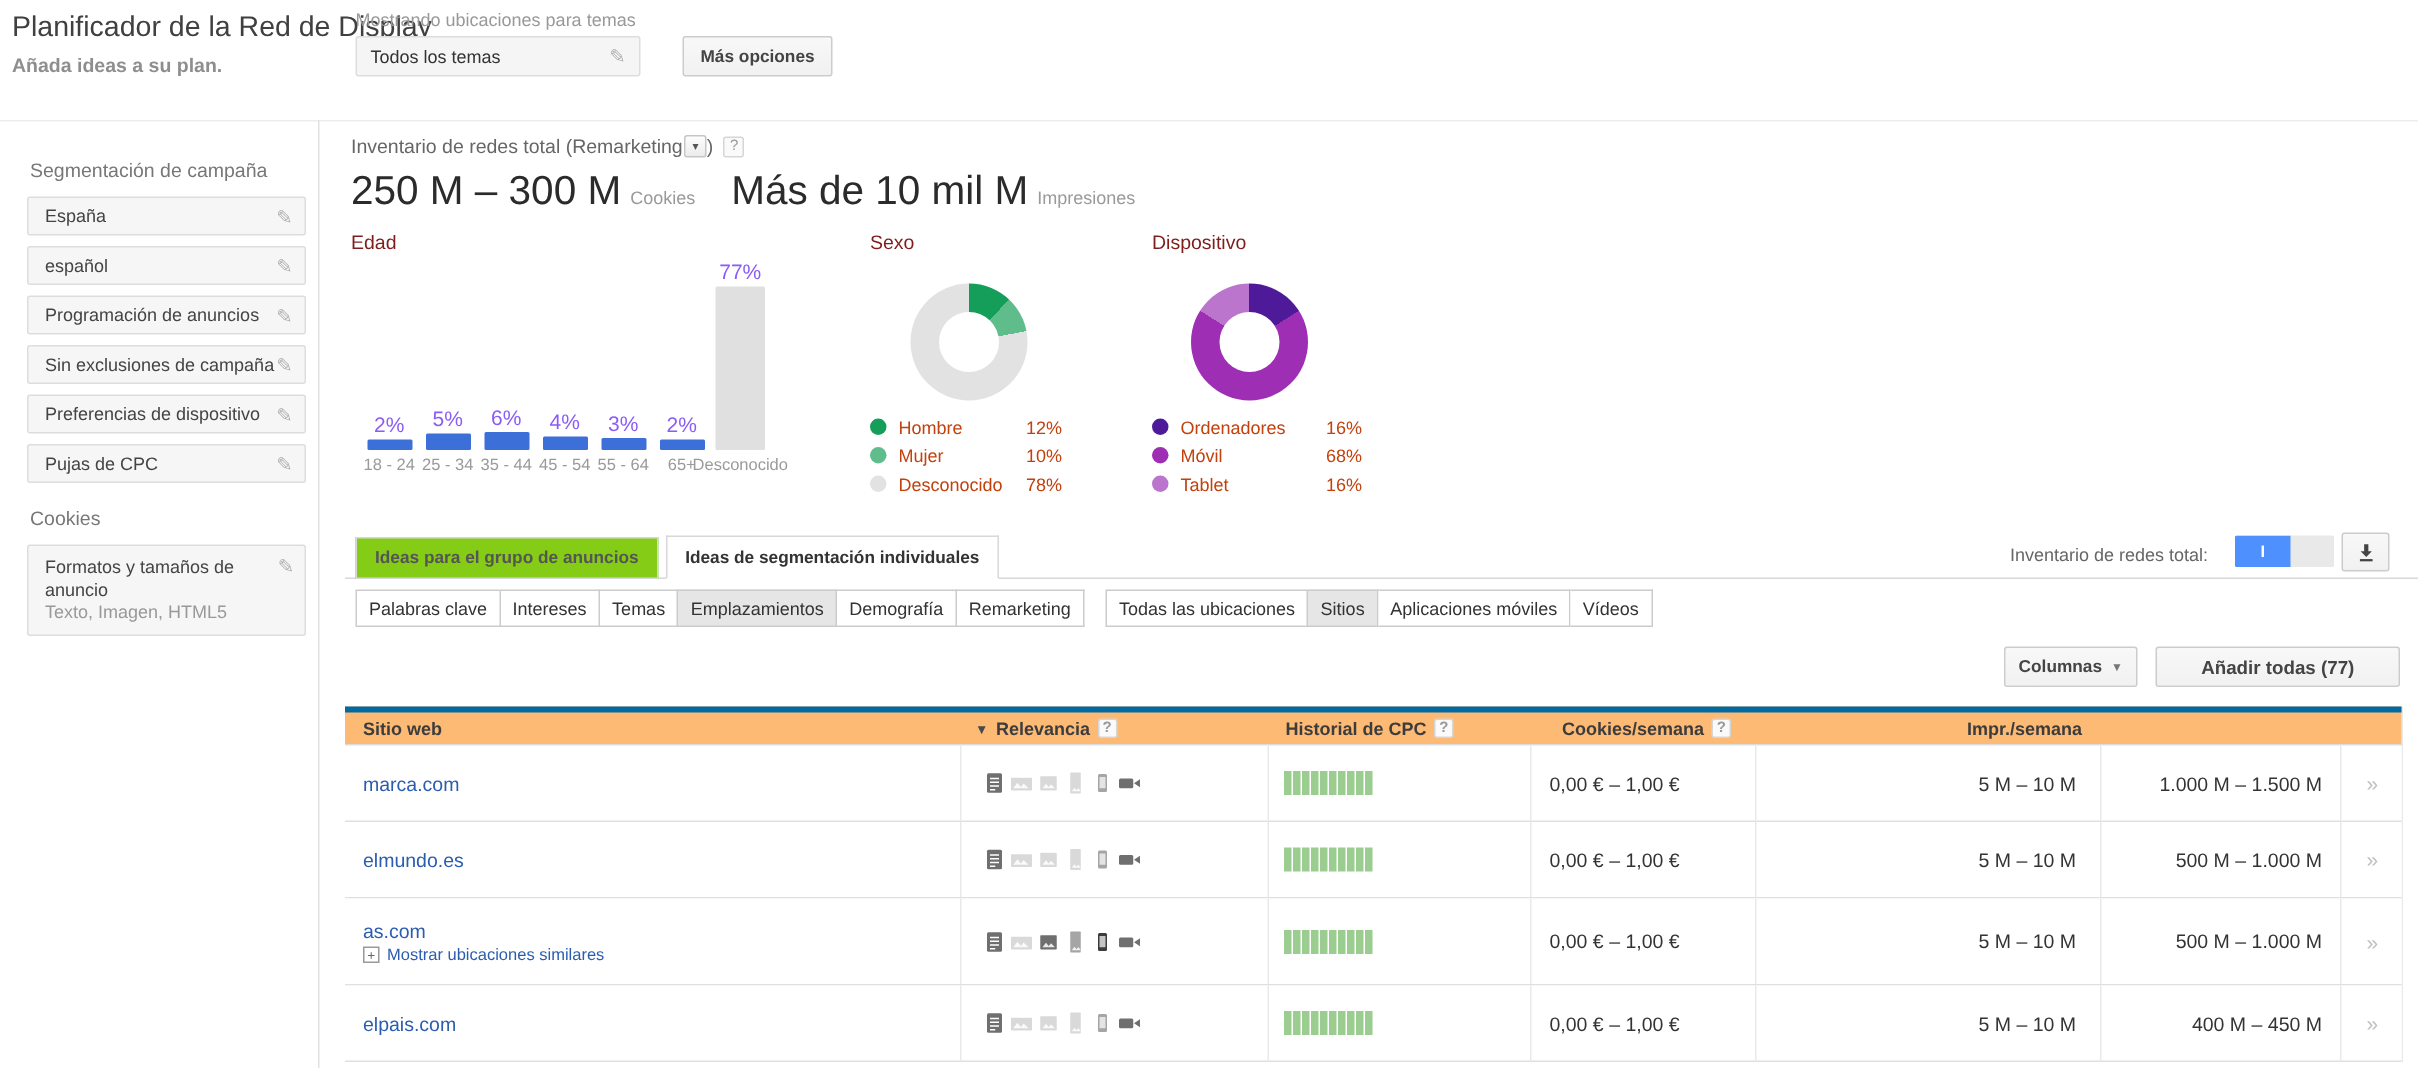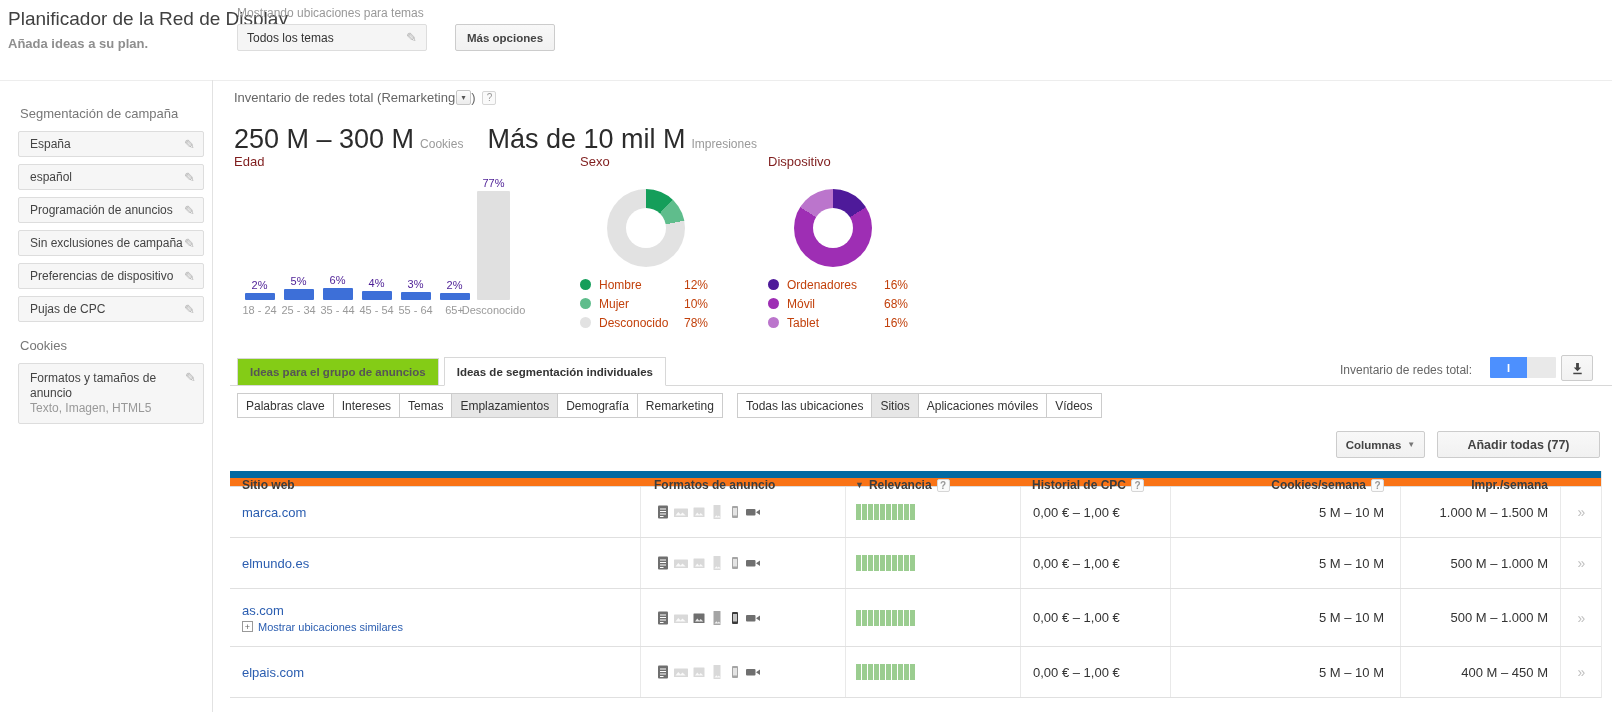--- a/index.html
+++ b/index.html
@@ -22,32 +22,32 @@
 .side-item{width:186px;height:26px;background:#f6f6f6;border:1px solid #ddd;border-radius:2px;display:flex;align-items:center;justify-content:space-between;padding:0 8px 0 11px;margin-bottom:7px;font-size:12px;color:#444;cursor:pointer}
 .filter-box{position:relative;width:186px;background:#f6f6f6;border:1px solid #ddd;border-radius:2px;padding:7px 24px 7px 11px;font-size:12px;color:#444;cursor:pointer}
 .fb-title{line-height:15px}
 .fb-value{color:#999;line-height:15px}
 .fb-pencil{position:absolute;top:6px;right:7px}
 
 .inv-header{position:absolute;left:234px;top:90px;font-size:13px;color:#666;display:flex;align-items:center}
 .dd-btn{width:15px;height:15px;margin-left:1px;border:1px solid #c6c6c6;background:linear-gradient(#fdfdfd,#ececec);border-radius:2px;font-size:8px;color:#555;display:inline-flex;align-items:center;justify-content:center;cursor:pointer}
 .help{width:14px;height:14px;border:1px solid #d6d6d6;background:#fafafa;color:#999;font-size:10px;display:inline-flex;align-items:center;justify-content:center;border-radius:2px;cursor:pointer}
 .inv-header .help{margin-left:7px}
-.stats{position:absolute;left:234px;top:124px;display:flex;align-items:baseline;white-space:nowrap}
+.stats{position:absolute;left:234px;top:112px;display:flex;align-items:baseline;white-space:nowrap}
 .stat-big{font-size:27px;color:#2b2b2b}
 .stat-unit{font-size:12px;color:#9a9a9a;margin-left:6px}
 .stat-big.second{margin-left:24px}
 
 .chart-label{position:absolute;font-size:13px;color:#7f1d1d}
 .lbl-age{left:234px;top:154px}
 .lbl-sexo{left:580px;top:154px}
 .lbl-disp{left:768px;top:154px}
 .age-chart{position:absolute;left:240px;top:172px;width:273px;height:146px;display:flex;align-items:flex-end}
 .slot{width:39px;display:flex;flex-direction:column;align-items:center;justify-content:flex-end;height:146px}
-.slot .pct{font-size:11px;color:#4c1d95;margin-bottom:2px}
+.slot .pct{font-size:14px;color:#8b5cf6;margin-bottom:2px}
 .slot .bar{width:30px;border-radius:1px}
 .slot .cat{font-size:11px;color:#9a9a9a;margin-top:4px;height:14px;white-space:nowrap}
 .donut{position:absolute;width:78px;height:78px;border-radius:50%}
 .d-sexo{left:607px;top:189px}
 .d-disp{left:794px;top:189px}
 .donut .hole{position:absolute;left:50%;top:50%;width:40px;height:40px;margin:-20px 0 0 -20px;background:#fff;border-radius:50%}
 .legend{position:absolute}
 .lg-sexo{left:580px;top:275px;width:128px}
 .lg-disp{left:768px;top:275px;width:140px}
 .lrow{display:flex;align-items:center;height:19px;font-size:12px;color:#c2410c}
@@ -70,21 +70,21 @@
 .seg-item{display:flex;align-items:center;padding:0 8px;border:1px solid #ccc;border-left:none;background:#fff;font-size:12px;color:#333;cursor:pointer;white-space:nowrap}
 .seg-item:first-child{border-left:1px solid #ccc}
 .seg-item.on{background:#e6e6e6}
 
 .btn-columnas{position:absolute;left:1336px;top:431px;width:89px;height:27px;gap:6px}
 .btn-columnas .caret{font-size:8px;color:#777}
 .btn-addall{position:absolute;left:1437px;top:431px;width:163px;height:27px;font-size:12.5px}
 
 .grid7{display:grid;grid-template-columns:410px 205px 175px 150px 230px 160px 42px}
 .table{position:absolute;left:230px;top:471px;width:1372px;border-right:1px solid #e9e9e9}
-.thead{height:16px;background:#f97316;border-top:7px solid #0369a1;border-bottom:1px solid #dcdcdc;align-items:center}
+.thead{height:26px;background:#fdba74;border-top:4px solid #0369a1;border-bottom:1px solid #dcdcdc;align-items:center}
 .hcell{display:flex;align-items:center;font-weight:bold;font-size:12px;color:#3c3c3c;gap:5px;height:100%}
 .hcell .help{width:13px;height:13px}
 .sort{font-size:9px;color:#4a4a4a}
 .c-site{padding-left:12px}
 .c-fmt{padding-left:14px}
 .c-rel{padding-left:10px}
 .c-cpc{padding-left:12px}
 .c-cookies{justify-content:flex-end;padding-right:16px;text-align:right}
 .c-impr{justify-content:flex-end;padding-right:12px;text-align:right}
 .c-more{justify-content:center}
@@ -318,21 +318,20 @@
 
   <button class="gbtn btn-columnas">
     <span>Columnas</span>
     <span class="caret">▼</span>
   </button>
   <button class="gbtn btn-addall">Añadir todas (77)</button>
 
   <div class="table">
     <div class="thead grid7">
       <div class="hcell c-site">Sitio web</div>
-      <div class="hcell c-fmt">Formatos de anuncio</div>
       <div class="hcell c-rel">
         <span class="sort">▼</span>
         <span>Relevancia</span>
         <span class="help">?</span>
       </div>
       <div class="hcell c-cpc">
         <span>Historial de CPC</span>
         <span class="help">?</span>
       </div>
       <div class="hcell c-cookies">

